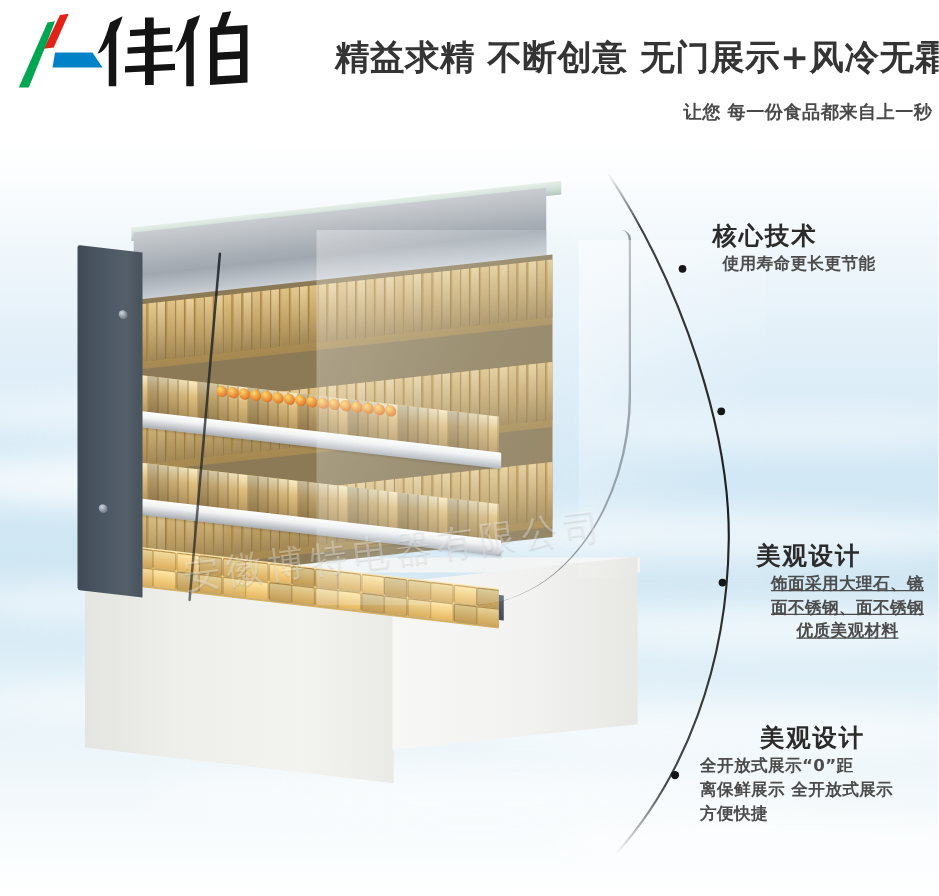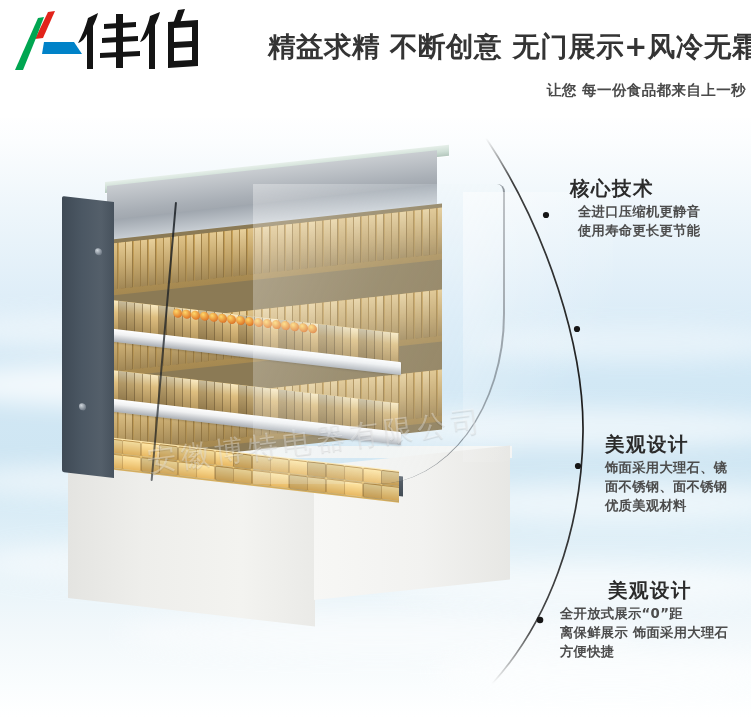--- a/index.html
+++ b/index.html
@@ -202,21 +202,21 @@
   .co1{left:566px;top:176px;width:185px;}
   .co2{left:600px;top:290px;width:151px;}
   .co3{left:605px;top:432px;width:146px;}
   .co4{left:608px;top:578px;width:143px;}
 
   .co1 .co-title{padding-left:4px;}
   .co1 .co-body{padding-left:12px;}
   .co2 .co-title{text-align:left;}
   .co2 .co-body{text-align:left;}
   .co3 .co-title{text-align:left;}
-  .co3 .co-body{text-align:left;}
+  .co3 .co-body{text-align:center;text-decoration:underline;}
   .co4{left:560px;width:191px;}
   .co4 .co-title{padding-left:48px;}
   .co4 .co-body{padding-left:0px;text-align:left;}
 </style>
 </head>
 <body>
 
 <div class="page">
 
   <div class="header">
@@ -583,32 +583,31 @@
     </defs>
     <path d="M 486 26 C 548 120, 584 236, 583 320 C 582 420, 548 510, 492 572" fill="none" stroke="url(#arcFade)" stroke-width="1.7"></path>
     <circle cx="546" cy="103" r="3.1" fill="#161616"></circle>
     <circle cx="577" cy="217" r="3.1" fill="#161616"></circle>
     <circle cx="578" cy="354" r="3.1" fill="#161616"></circle>
     <circle cx="540" cy="508" r="3.3" fill="#161616"></circle>
   </svg>
 
   <div class="callout co1">
     <div class="co-title">核心技术</div>
-    <div class="co-body">全进口压缩机更静音</div>
     <div class="co-body">使用寿命更长更节能</div>
   </div>
 
 
   <div class="callout co3">
     <div class="co-title">美观设计</div>
     <div class="co-body">饰面采用大理石、镜</div>
     <div class="co-body">面不锈钢、面不锈钢</div>
     <div class="co-body">优质美观材料</div>
   </div>
 
   <div class="callout co4">
     <div class="co-title">美观设计</div>
     <div class="co-body">全开放式展示“0”距</div>
-    <div class="co-body">离保鲜展示  饰面采用大理石</div>
+    <div class="co-body">离保鲜展示  全开放式展示</div>
     <div class="co-body">方便快捷</div>
   </div>
 
 </div>
 
 </body></html>

